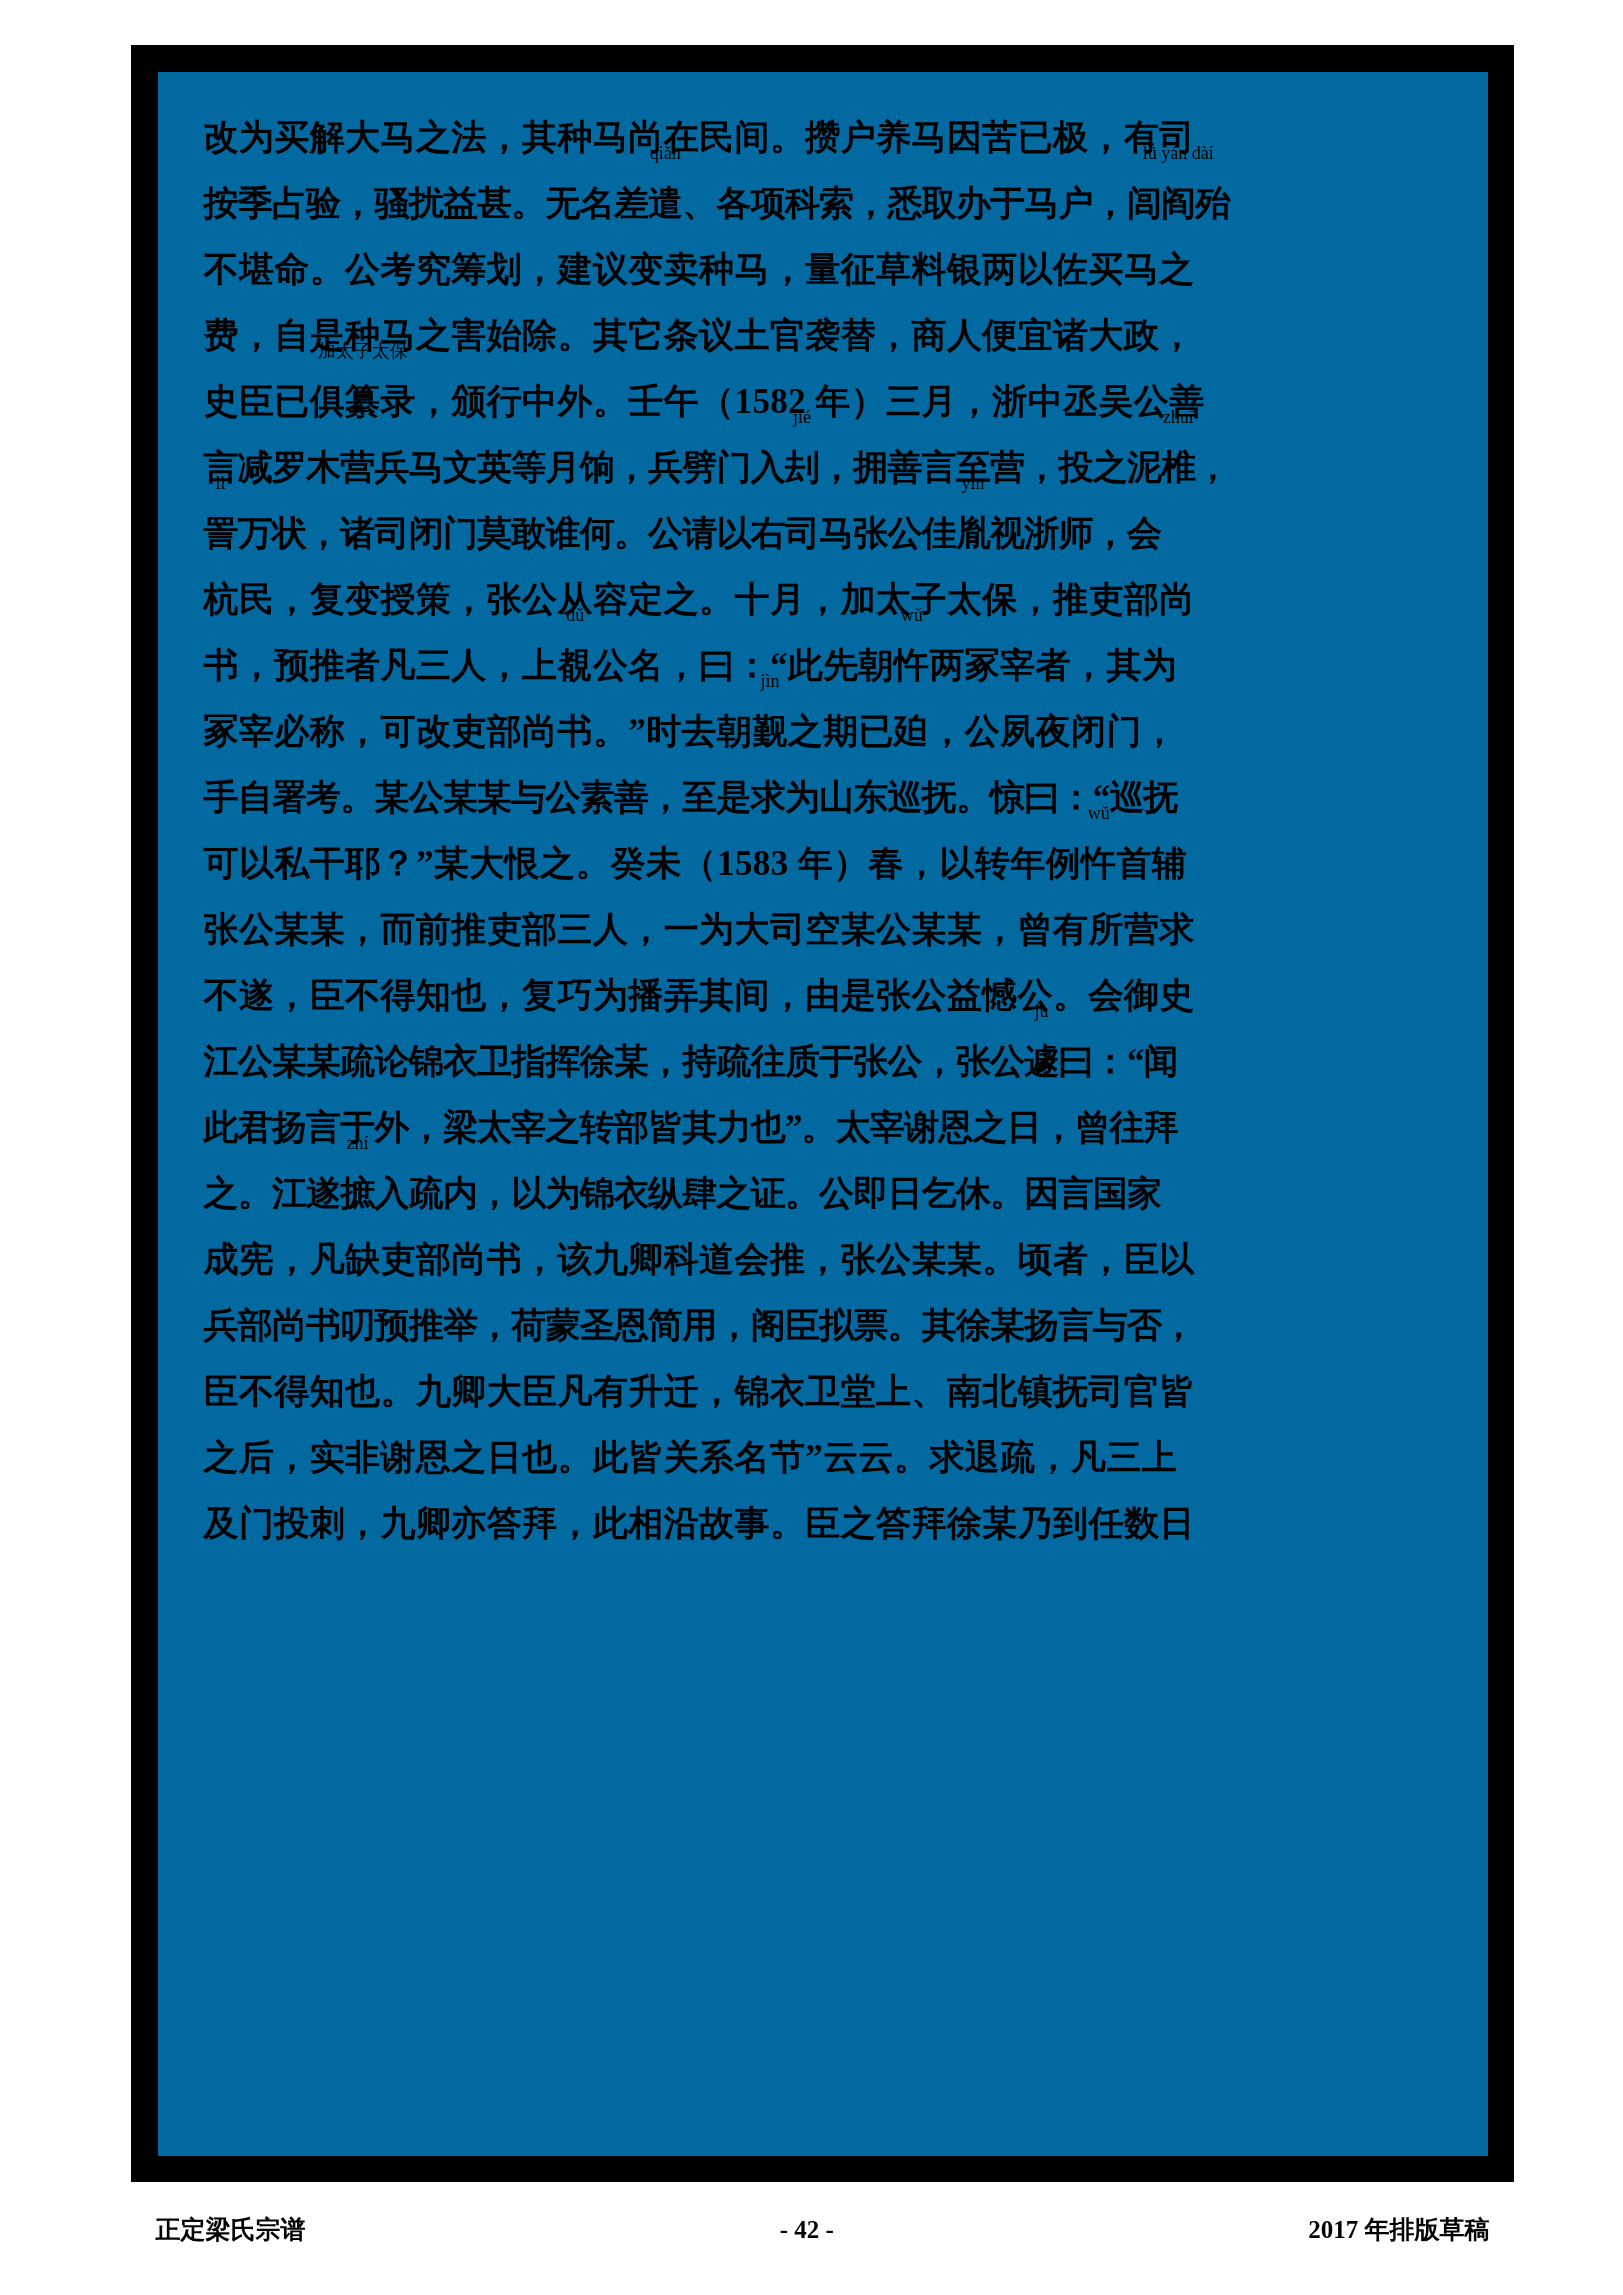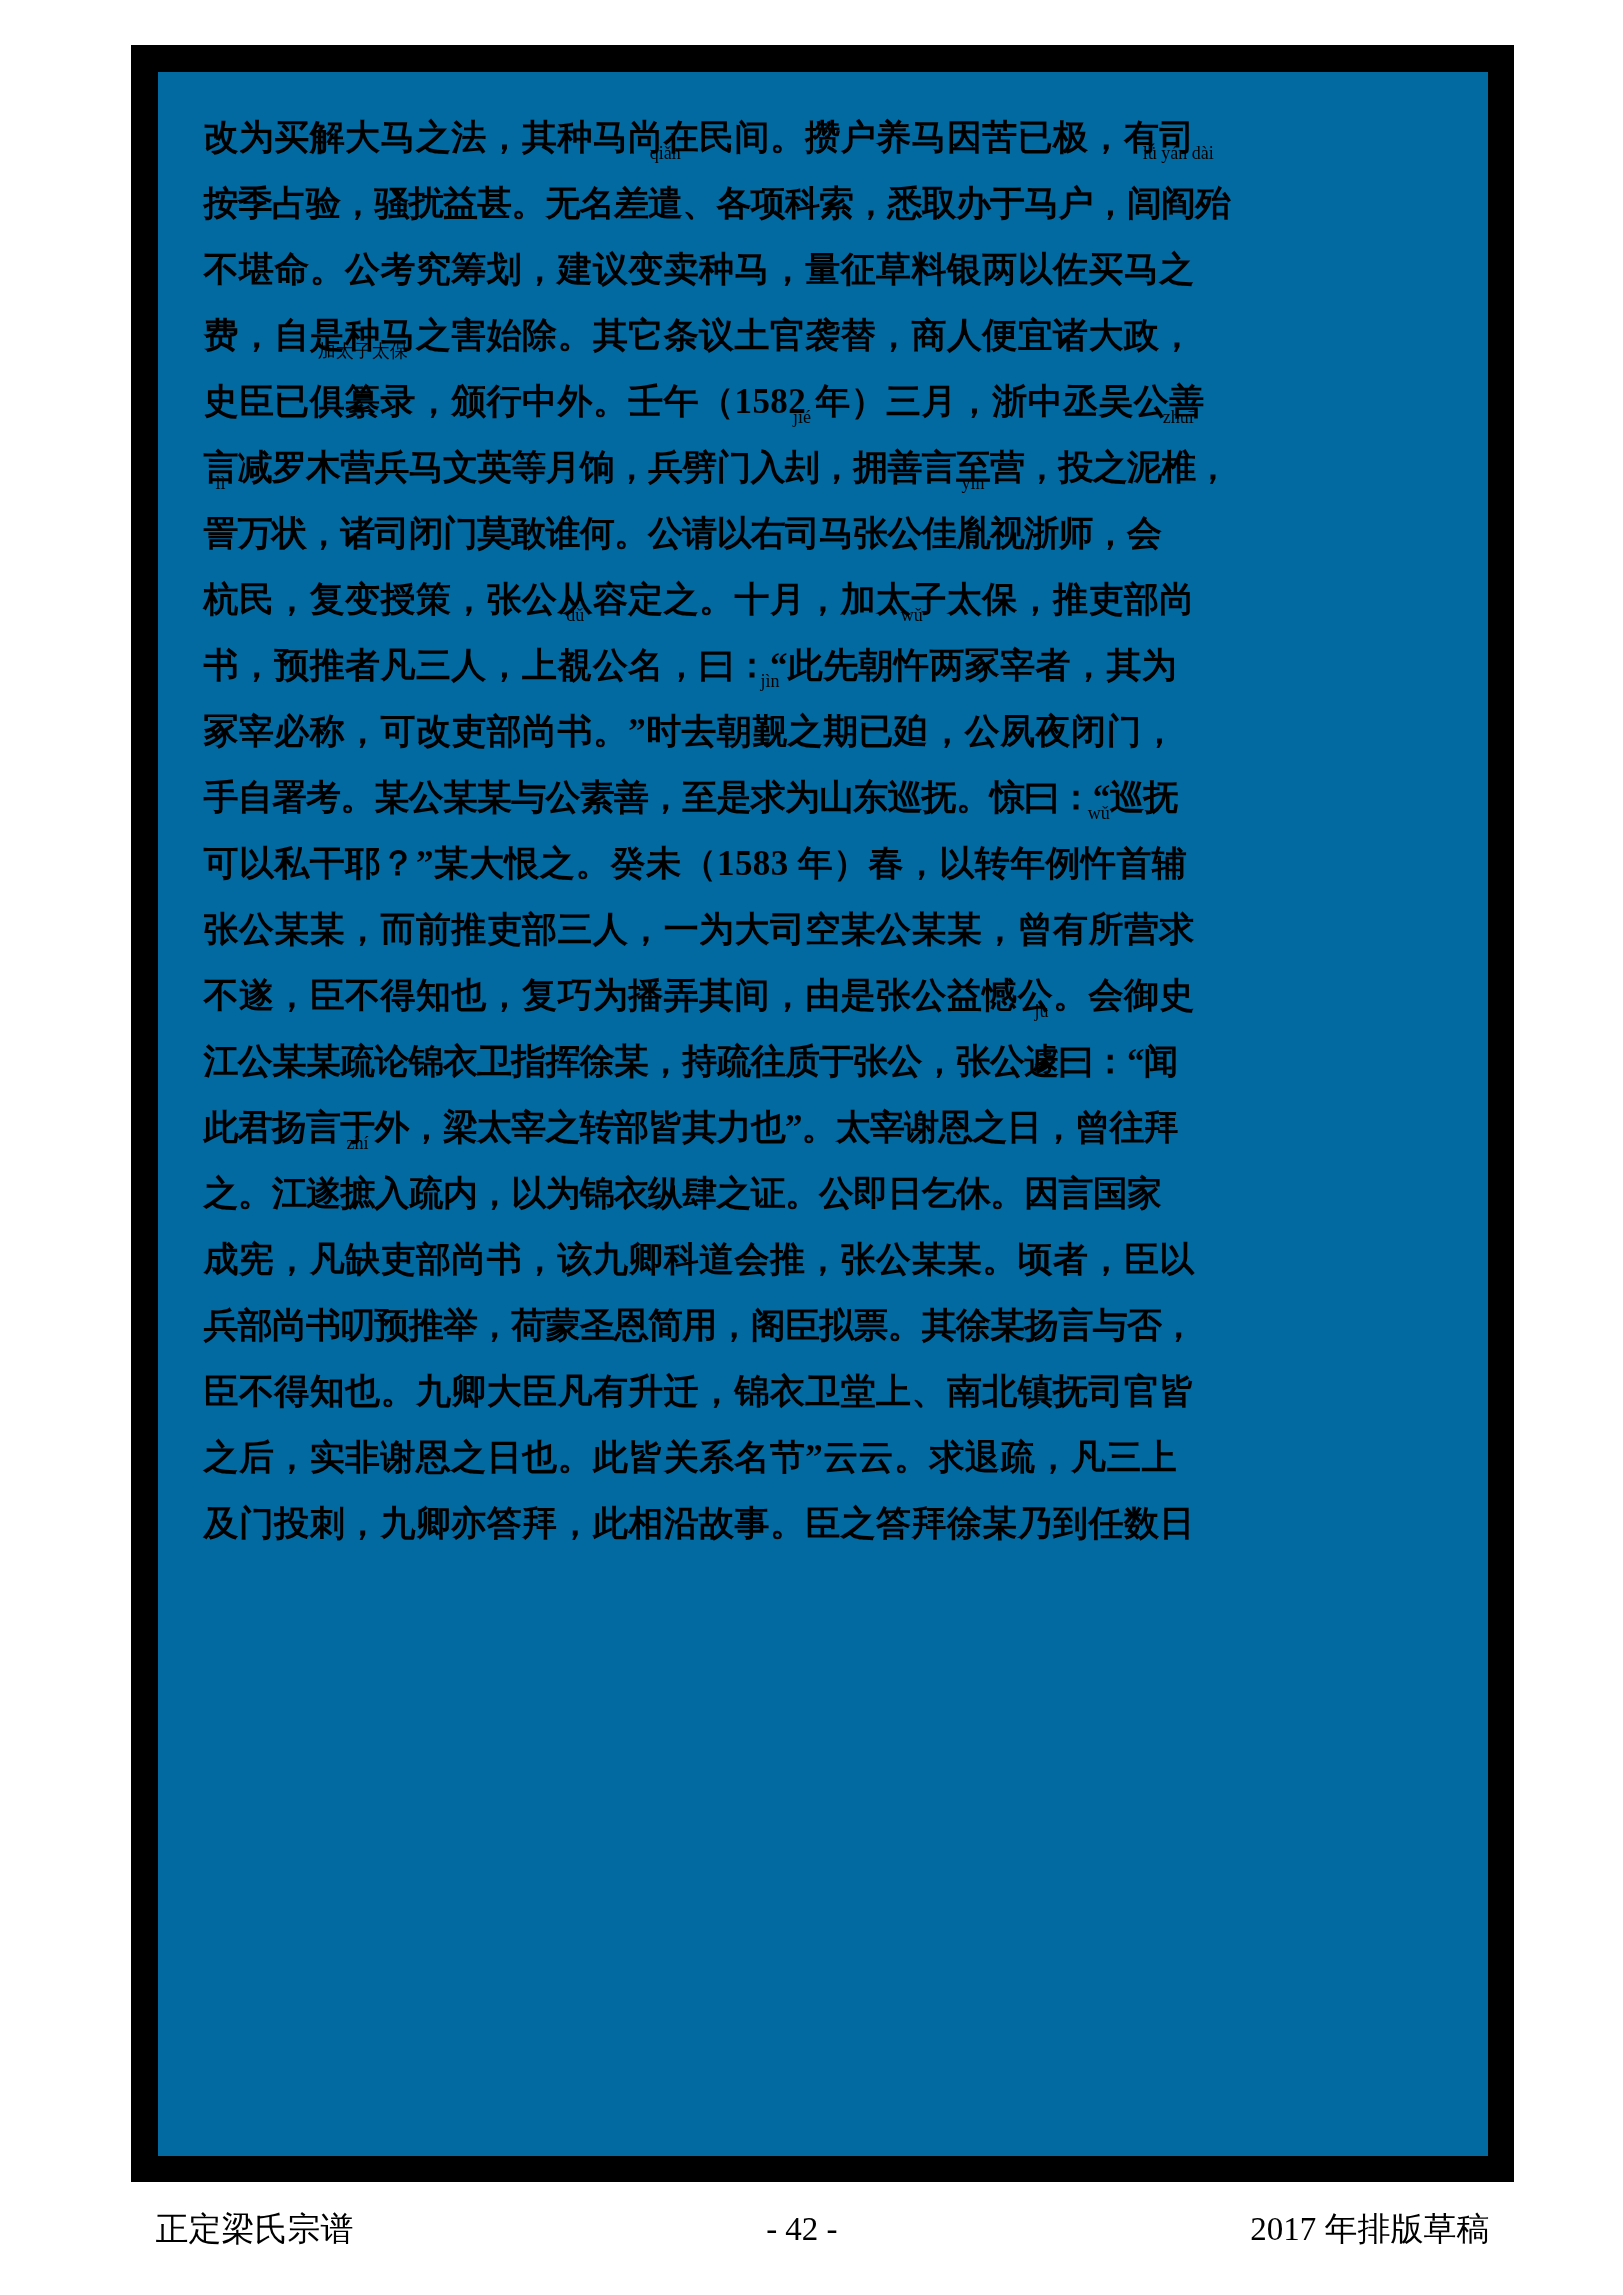--- a/index.html
+++ b/index.html
@@ -89,22 +89,22 @@
   
   .footer {
     position: absolute;
     left: 131px;
     top: 2201px;
     width: 1383px;
     height: 57px;
     display: flex;
     align-items: center;
     justify-content: space-between;
-    font-size: 33px;
-    font-weight: 400;
+    font-size: 25px;
+    font-weight: 700;
     font-family: "Liberation Serif", "DejaVu Serif", serif;
     text-align: right;
   }
   .footer .left  { padding-left: 24.5px; }
   .footer .center { }
   .footer .right { padding-right: 24.5px; }
 </style>
 </head>
 <body>
 

